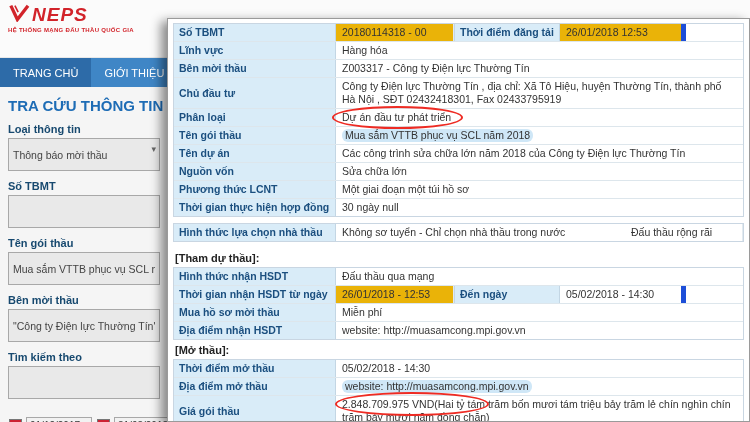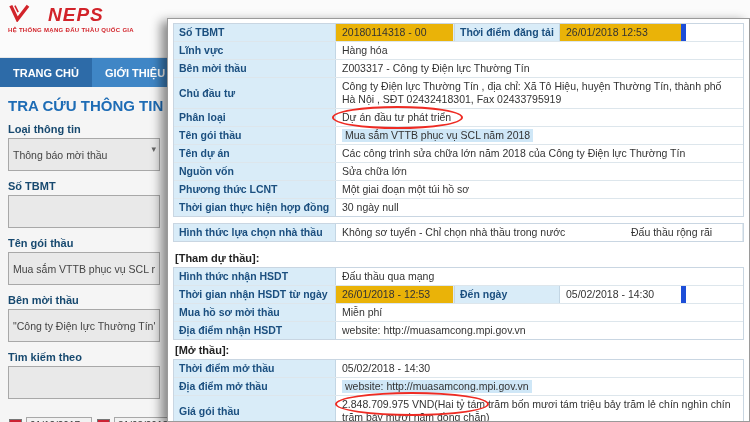--- a/index.html
+++ b/index.html
@@ -7,27 +7,27 @@
   body {
     width: 750px; height: 422px; position: relative; overflow: hidden;
     font-family: "Liberation Sans", "DejaVu Sans", sans-serif;
     background: #f2f2f2;
   }
 
   
   .page { position: absolute; inset: 0; background: #f5f5f5; }
   .topbar { height: 58px; background: #fbfbfb; position: relative; border-bottom: 1px solid #e8e8e8; }
   .logo { position: absolute; left: 8px; top: 4px; cursor: pointer; }
-  .logo-row { display: flex; align-items: center; gap: 18px; }
+  .logo-row { display: flex; align-items: center; gap: 2px; }
   .logo-neps { color: #d2232a; font-weight: bold; font-style: italic; font-size: 19px; letter-spacing: 1px; }
   .logo-tagline { color: #d2232a; font-size: 6px; font-weight: bold; margin-top: 1px; letter-spacing: .3px; }
   .page-date { position: absolute; left: 702px; top: 5px; font-size: 10px; color: #333; white-space: nowrap; padding-left: 48px; }
 
   .navbar { height: 29px; background: #3f86c6; display: flex; align-items: stretch; }
-  .nav-item { display: flex; align-items: center; padding: 4px 13px; color: #fff; font-size: 11px; font-weight: bold; cursor: pointer; white-space: nowrap; }
+  .nav-item { display: flex; align-items: center; padding: 4px 13px; color: #fff; font-size: 11px; font-weight: normal; cursor: pointer; white-space: nowrap; }
   .nav-item.active { background: #2d6ba8; }
 
   .search-panel { padding: 6px 0 0 8px; }
   .panel-title { color: #1d6cb5; font-weight: bold; font-size: 15px; margin: 4px 0 2px; white-space: nowrap; }
   .f-label { color: #17496f; font-size: 11px; font-weight: bold; margin: 9px 0 3px; white-space: nowrap; }
   .f-input, .f-select {
     width: 152px; height: 33px; border: 1px solid #a8a8a8; background: #e9e9e9;
     font-size: 10.5px; color: #444; padding: 0 4px;
     font-family: "Liberation Sans", "DejaVu Sans", sans-serif;
   }
@@ -58,21 +58,21 @@
     width: 162px; flex: 0 0 162px; padding: 2px 2px 2px 5px;
     border-right: 1px solid #c3d6e4; display: flex; align-items: center;
   }
   .vc { color: #333; padding: 2px 6px; flex: 1; display: block; }
   .vc.mid { display: flex; align-items: center; }
   .vc.fixed1 { flex: 0 0 118px; border-right: 1px solid #e2eaf0; }
   .lc2 { width: 106px; flex: 0 0 106px; border-left: 1px solid #c3d6e4; }
   .vc.fixed2 { flex: 0 0 126px; border-right: 5px solid #1d4ed8; }
   .filler { flex: 1; }
   .hl { background: #eab308; }
-  .hl-span { background: #cfe7f7; display: inline-block; padding: 0 3px; }
+  .hl-span { background: #cfe7f7; display: inline-block; padding: 0 3px; border-radius: 6px; }
   .sec-head { font-size: 11px; font-weight: bold; color: #222; padding: 4px 2px 3px; }
   .spacer { height: 6px; }
   .rel { position: relative; }
 
   .ann-wrap { position: relative; display: inline-block; }
   .ellipse {
     position: absolute; border: 2px solid #ee2b23; border-radius: 50%;
     pointer-events: none; z-index: 5;
   }
   .class-ellipse { left: -10px; right: -12px; top: -5px; bottom: -5px; }

